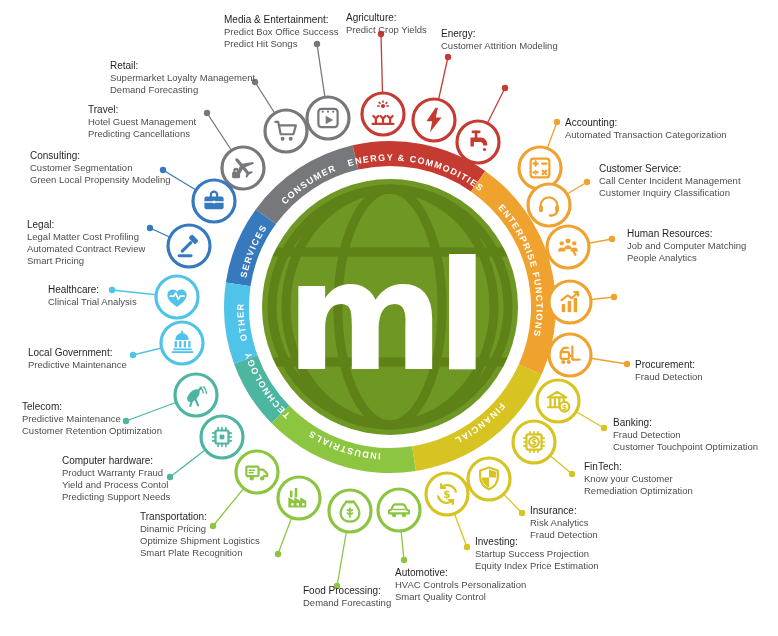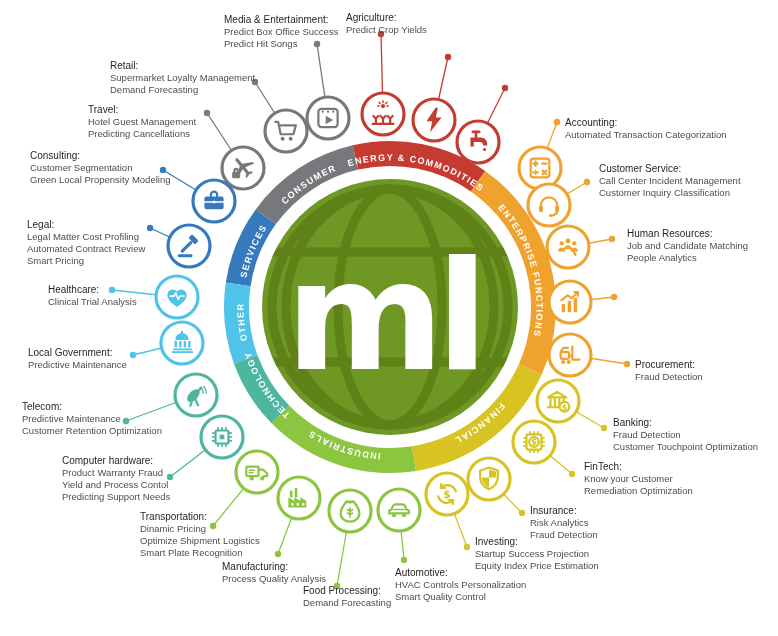--- a/index.html
+++ b/index.html
@@ -361,20 +361,24 @@
   <div id="labels">
       <div class="label" style="left:224px;top:14px">
         <div class="label-title">Media &amp; Entertainment:</div>
         <div class="label-line">Predict Box Office Success</div>
         <div class="label-line">Predict Hit Songs</div>
       </div>
       <div class="label" style="left:346px;top:12px">
         <div class="label-title">Agriculture:</div>
         <div class="label-line">Predict Crop Yields</div>
       </div>
+      <div class="label" style="left:441px;top:28px">
+        <div class="label-title">Energy:</div>
+        <div class="label-line">Customer Attrition Modeling</div>
+      </div>
       <div class="label" style="left:110px;top:60px">
         <div class="label-title">Retail:</div>
         <div class="label-line">Supermarket Loyalty Management</div>
         <div class="label-line">Demand Forecasting</div>
       </div>
       <div class="label" style="left:88px;top:104px">
         <div class="label-title">Travel:</div>
         <div class="label-line">Hotel Guest Management</div>
         <div class="label-line">Predicting Cancellations</div>
       </div>
@@ -393,21 +397,21 @@
         <div class="label-line">Customer Inquiry Classification</div>
       </div>
       <div class="label" style="left:27px;top:219px">
         <div class="label-title">Legal:</div>
         <div class="label-line">Legal Matter Cost Profiling</div>
         <div class="label-line">Automated Contract Review</div>
         <div class="label-line">Smart Pricing</div>
       </div>
       <div class="label" style="left:627px;top:228px">
         <div class="label-title">Human Resources:</div>
-        <div class="label-line">Job and Candidate Matching</div>
+        <div class="label-line">Job and Computer Matching</div>
         <div class="label-line">People Analytics</div>
       </div>
       <div class="label" style="left:48px;top:284px">
         <div class="label-title">Healthcare:</div>
         <div class="label-line">Clinical Trial Analysis</div>
       </div>
       <div class="label" style="left:28px;top:347px">
         <div class="label-title">Local Government:</div>
         <div class="label-line">Predictive Maintenance</div>
       </div>
@@ -445,24 +449,20 @@
         <div class="label-title">Investing:</div>
         <div class="label-line">Startup Success Projection</div>
         <div class="label-line">Equity Index Price Estimation</div>
       </div>
       <div class="label" style="left:140px;top:511px">
         <div class="label-title">Transportation:</div>
         <div class="label-line">Dinamic Pricing</div>
         <div class="label-line">Optimize Shipment Logistics</div>
         <div class="label-line">Smart Plate Recognition</div>
       </div>
-      <div class="label" style="left:222px;top:561px">
-        <div class="label-title">Manufacturing:</div>
-        <div class="label-line">Process Quality Analysis</div>
-      </div>
       <div class="label" style="left:395px;top:567px">
         <div class="label-title">Automotive:</div>
         <div class="label-line">HVAC Controls Personalization</div>
         <div class="label-line">Smart Quality Control</div>
       </div>
       <div class="label" style="left:303px;top:585px">
         <div class="label-title">Food Processing:</div>
         <div class="label-line">Demand Forecasting</div>
       </div>
     </div>

